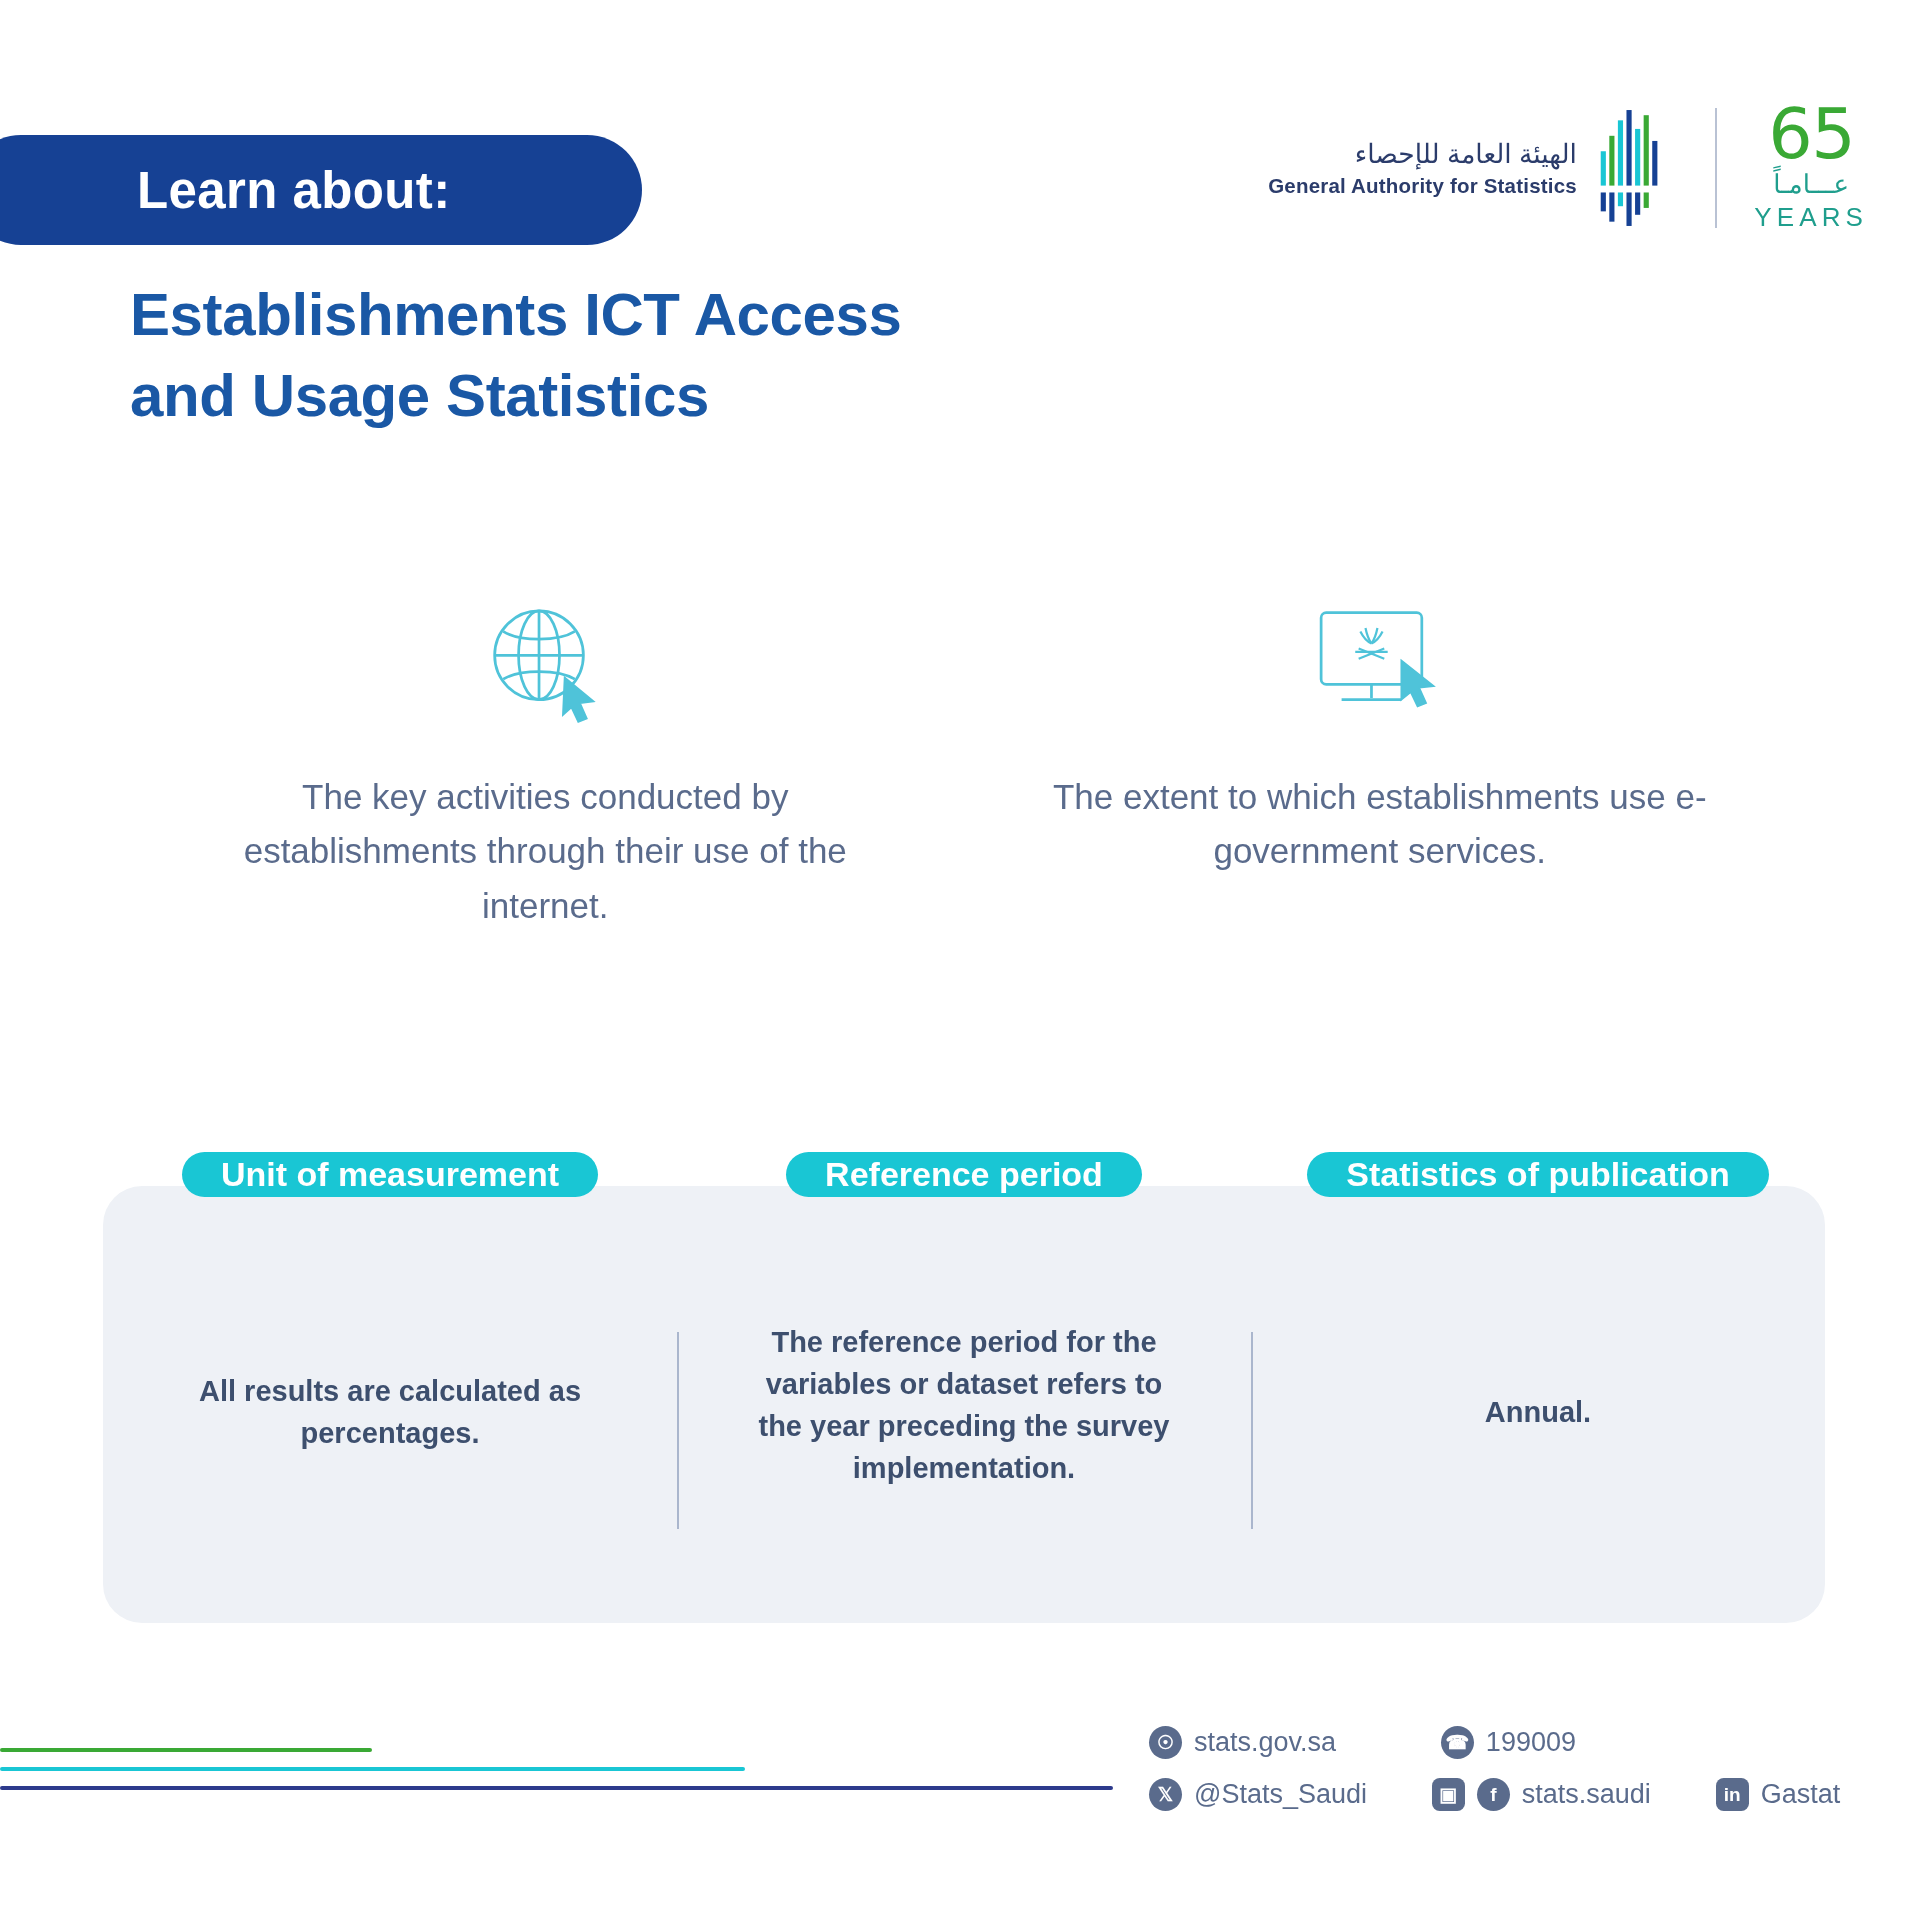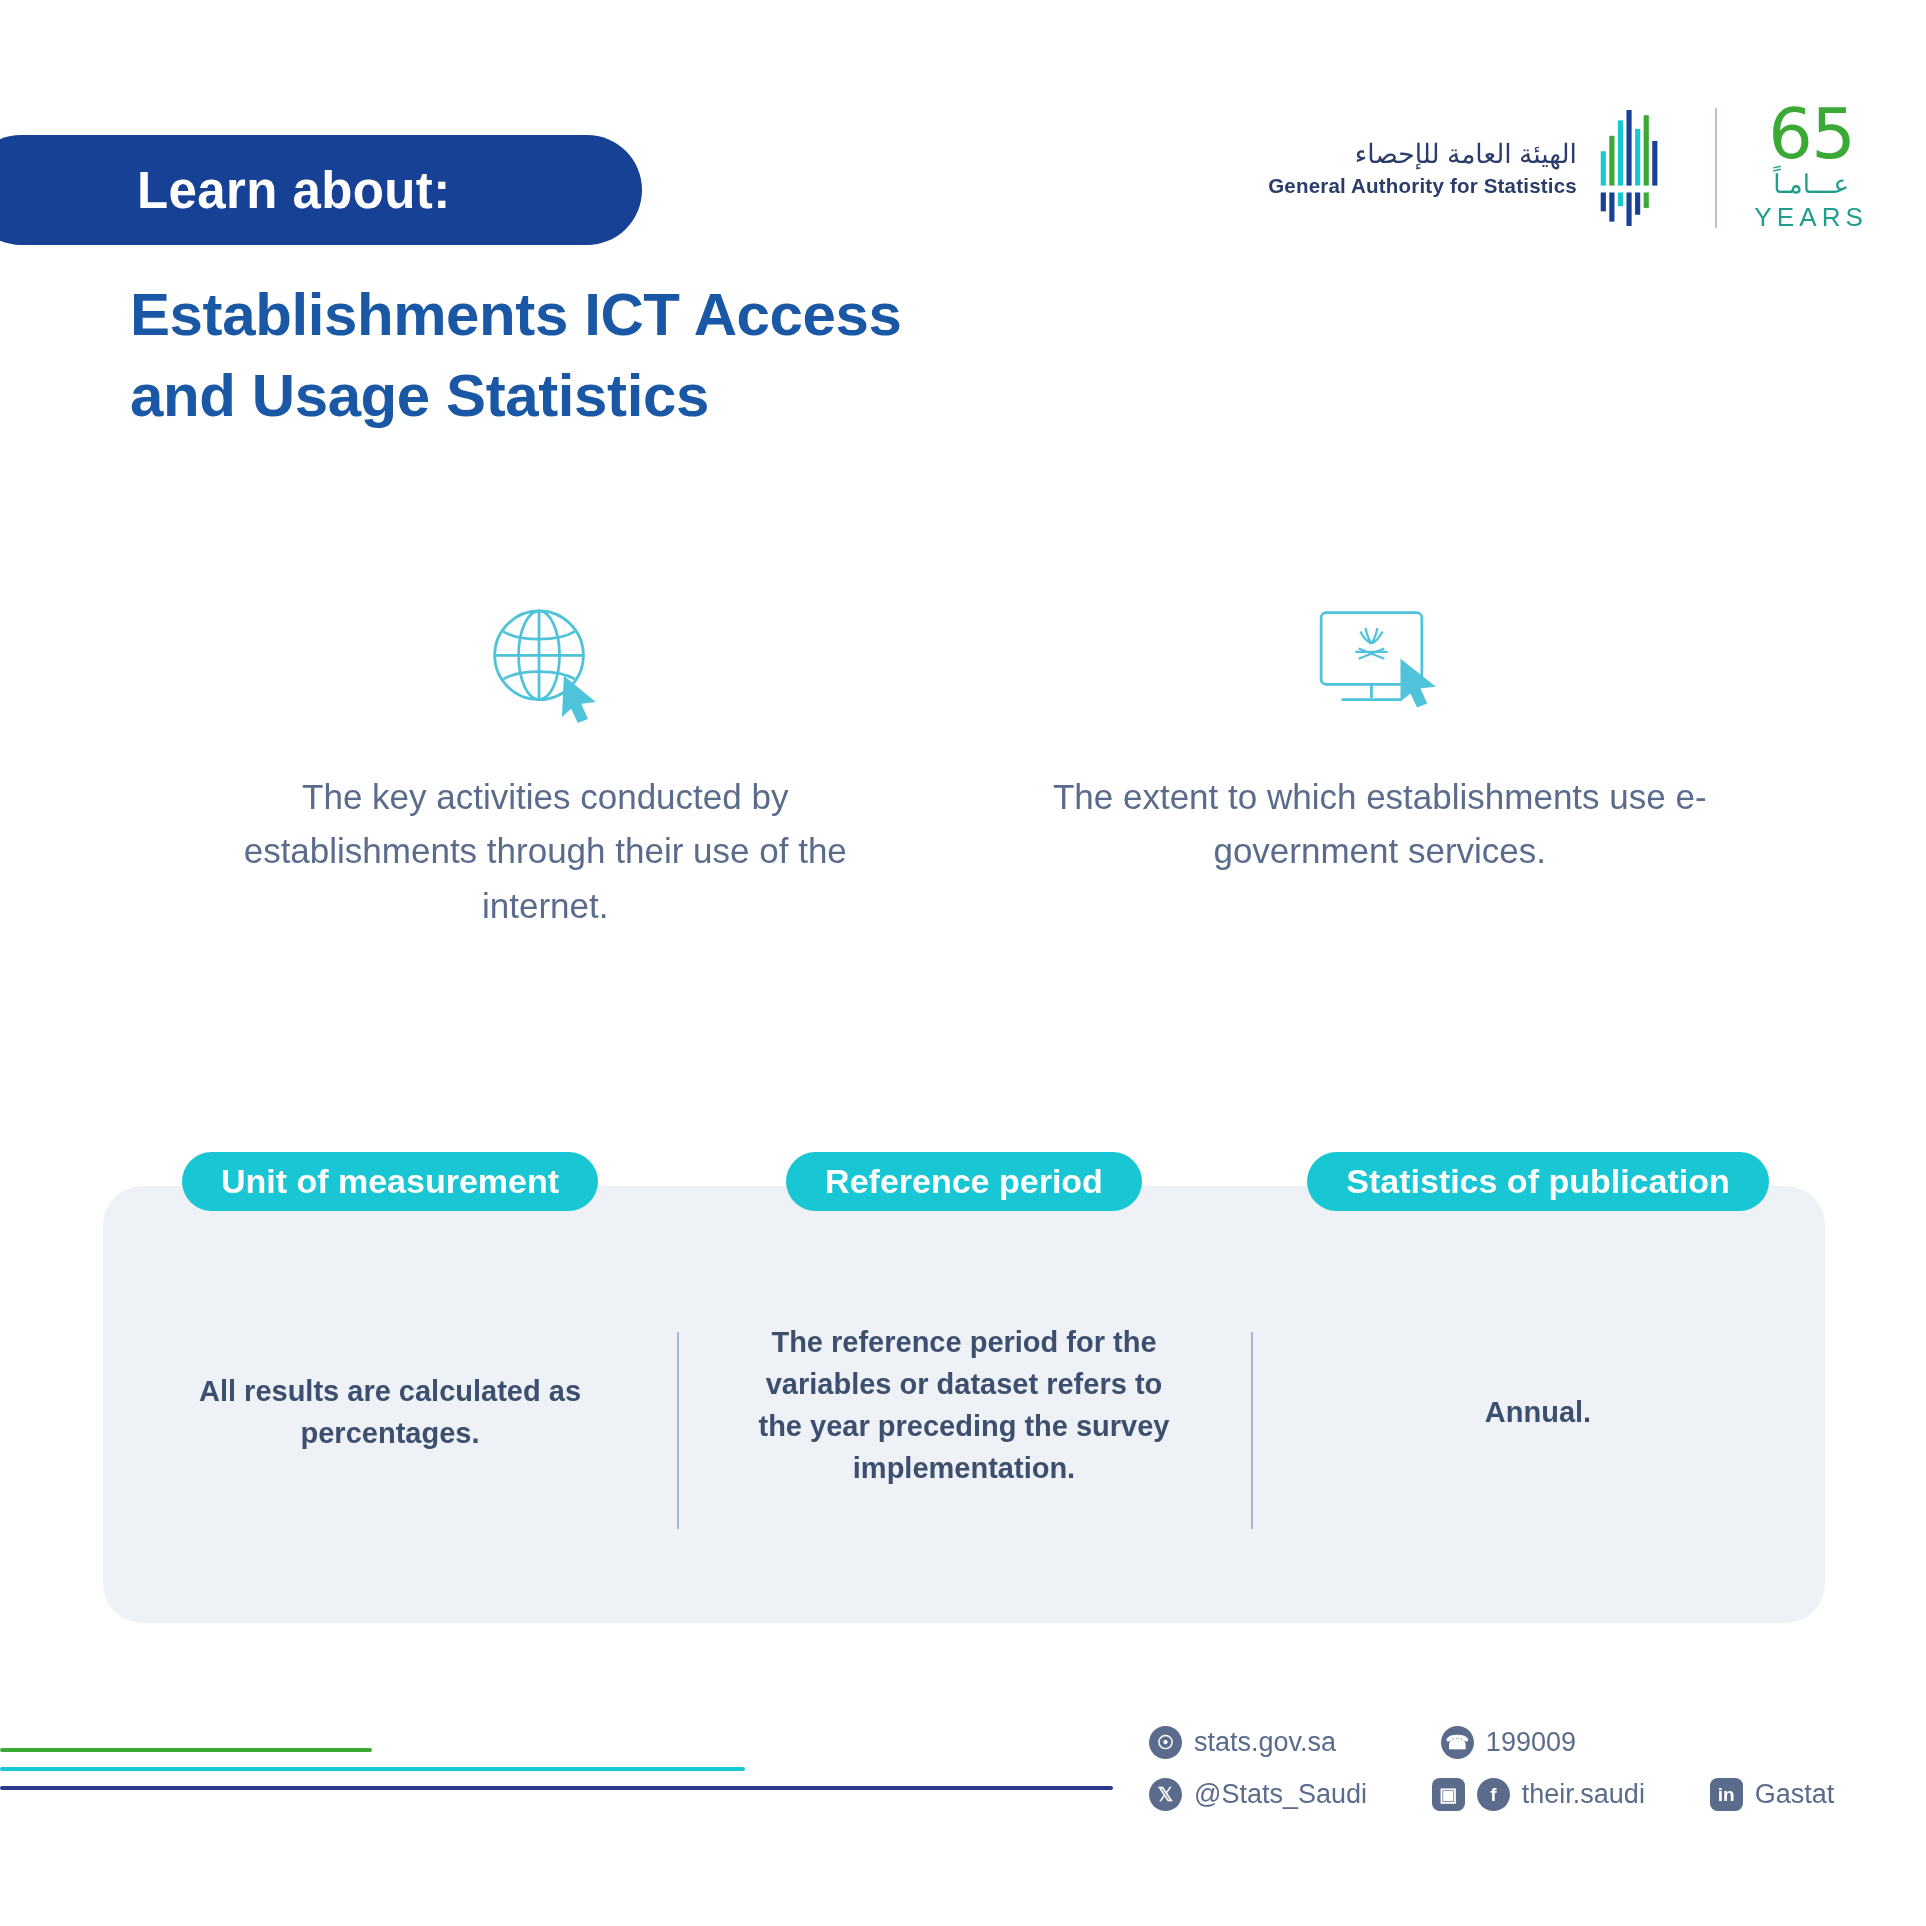--- a/index.html
+++ b/index.html
@@ -157,21 +157,21 @@
     background: #aab6cd;
   }
   .col-head {
     position: absolute;
     top: -34px;
     background: #19c6d4;
     color: #ffffff;
     font-size: 34px;
     font-weight: bold;
     border-radius: 36px;
-    padding: 10px 39px;
+    padding: 3px 39px;
     white-space: nowrap;
   }
   .col-body {
     margin-top: 184px;
     text-align: center;
     color: #3d4f6e;
     font-size: 29px;
     font-weight: bold;
     line-height: 1.45;
     max-width: 402px;
@@ -347,21 +347,21 @@
     </div>
     <div class="contact-row">
       <div class="contact-item">
         <span class="ci">𝕏</span>
         <span class="txt">@Stats_Saudi</span>
       </div>
       <div class="spacer-w2"></div>
       <div class="contact-item">
         <span class="ci sq">▣</span>
         <span class="ci">f</span>
-        <span class="txt">their.saudi</span>
+        <span class="txt">stats.saudi</span>
       </div>
       <div class="spacer-w2"></div>
       <div class="contact-item">
         <span class="ci sq">in</span>
         <span class="txt">Gastat</span>
       </div>
     </div>
   </div>
 
 </div>

